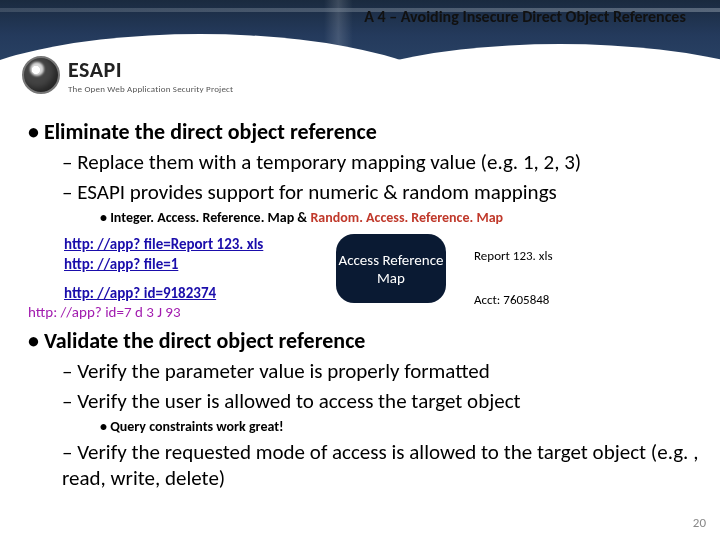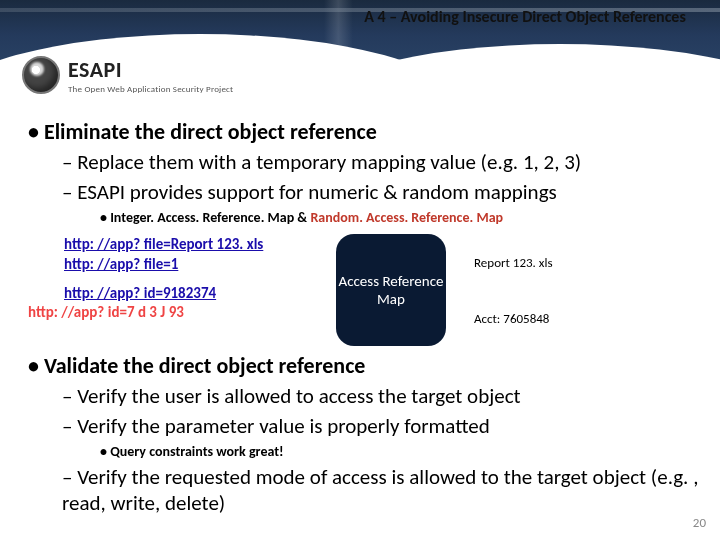--- a/index.html
+++ b/index.html
@@ -36,22 +36,22 @@
   .bullet-l2 { font-size:21px; font-weight:400; margin-left:34px; }
   .bullet-l2::before{ content:"– "; }
   .bullet-l3 { font-size:14px; font-weight:700; margin-left:72px; color:#c0392b; }
   .bullet-l3::before{ content:"• "; color:#000; }
   .bullet-l3b{ font-size:14px; font-weight:700; margin-left:72px; }
   .bullet-l3b::before{ content:"• "; }
 
   .mid { display:flex; margin:8px 0 6px 0; }
   .mid-left { width:280px; font-size:15px; font-weight:700; }
   .mid-left a { color:#1a0dab; text-decoration:underline; display:block; line-height:1.35;padding-left:36px; }
-  .mid-left .nolink { color:#ef4444; text-decoration:none; font-weight:700; }
-  .bubble { width:110px; height:112px; border-radius:18px; background:#0a1a33; color:#fff; font-size:15px; font-weight:500; display:flex; align-items:center; justify-content:center; text-align:center; margin:0 28px; }
+  .mid-left .nolink { color:#a21caf; text-decoration:none; font-weight:400; }
+  .bubble { width:110px; height:69px; border-radius:18px; background:#0a1a33; color:#fff; font-size:15px; font-weight:500; display:flex; align-items:center; justify-content:center; text-align:center; margin:0 28px; }
   .mid-right { width:170px; font-size:13px; font-weight:500; display:flex; flex-direction:column; justify-content:space-around; }
 
   .pageno { position:absolute; right:14px; bottom:10px; font-size:13px; color:#888; }
 </style>
 </head>
 <body>
 
 <div class="header-band"></div>
 <div class="header-curve"></div>
 <div class="header-curve2"></div>
@@ -86,20 +86,20 @@
     </div>
     <div class="bubble">Access Reference Map</div>
     <div class="mid-right">
       <div>Report 123. xls</div>
       <div>Acct: 7605848</div>
     </div>
   </div>
 
   <ul class="top">
     <li class="bullet-l1">Validate the direct object reference</li>
+    <li class="bullet-l2">Verify the parameter value is properly formatted</li>
     <li class="bullet-l2">Verify the user is allowed to access the target object</li>
-    <li class="bullet-l2">Verify the parameter value is properly formatted</li>
     <li class="bullet-l3b">Query constraints work great!</li>
     <li class="bullet-l2">Verify the requested mode of access is allowed to the target object (e.g. , read, write, delete)</li>
   </ul>
 </div>
 
 <div class="pageno">20</div>
 
 </body></html>

